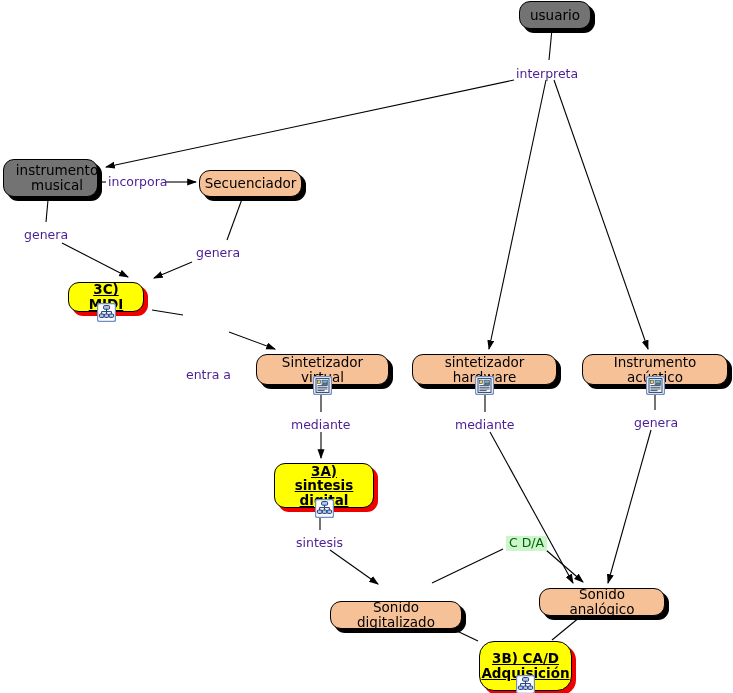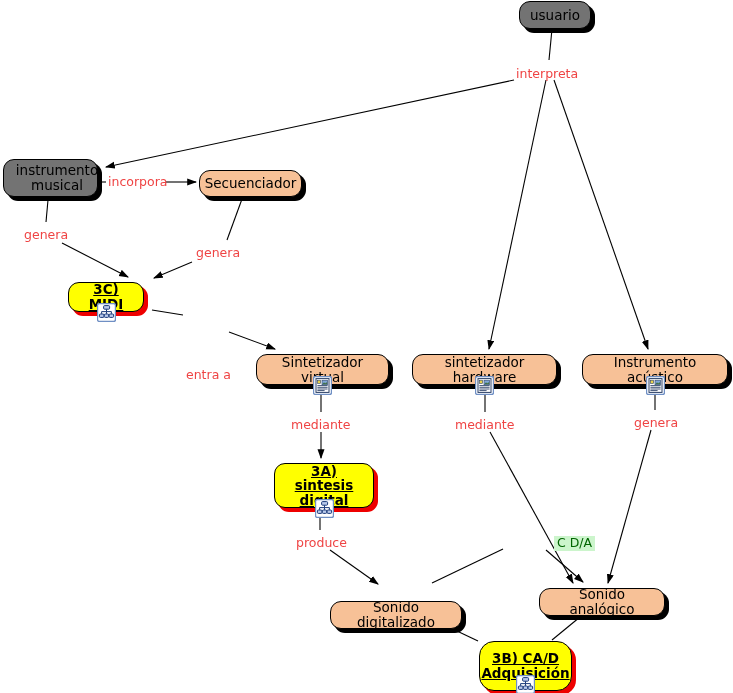--- a/index.html
+++ b/index.html
@@ -68,31 +68,30 @@
     font-weight: bold;
   }
   .n-hot .nlabel {
     text-decoration: underline;
   }
 
   
   .linklabel {
     position: absolute;
     font-size: 12.5px;
-    color: #ef4444;
+    color: #4c1d95;
     background: transparent;
     white-space: nowrap;
     z-index: 6;
     line-height: 1;
   }
   .linklabel.hl {
     color: #006400;
     background: #ccf5cc;
     padding: 1px 3px;
-    margin-left: 48px;
   }
 
   
   .resicon {
     position: absolute;
     width: 19px;
     height: 19px;
     z-index: 8;
   }
   .resicon svg { display: block; }
@@ -294,17 +293,17 @@
 
   <div id="label-layer">
       <div class="linklabel" style="left: 516px; top: 68px;">interpreta</div>
       <div class="linklabel" style="left: 108px; top: 176px; text-align: right;">incorpora</div>
       <div class="linklabel" style="left: 24px; top: 229px;">genera</div>
       <div class="linklabel" style="left: 196px; top: 247px;">genera</div>
       <div class="linklabel" style="left: 186px; top: 321px; margin-top: 48px;">entra a</div>
       <div class="linklabel" style="left: 291px; top: 419px;">mediante</div>
       <div class="linklabel" style="left: 455px; top: 419px;">mediante</div>
       <div class="linklabel" style="left: 634px; top: 417px;">genera</div>
-      <div class="linklabel" style="left: 296px; top: 537px;">produce</div>
+      <div class="linklabel" style="left: 296px; top: 537px;">sintesis</div>
       <div class="linklabel hl" style="left: 506px; top: 536px;">C D/A</div>
     </div>
 
 </div>
 
 </body></html>

